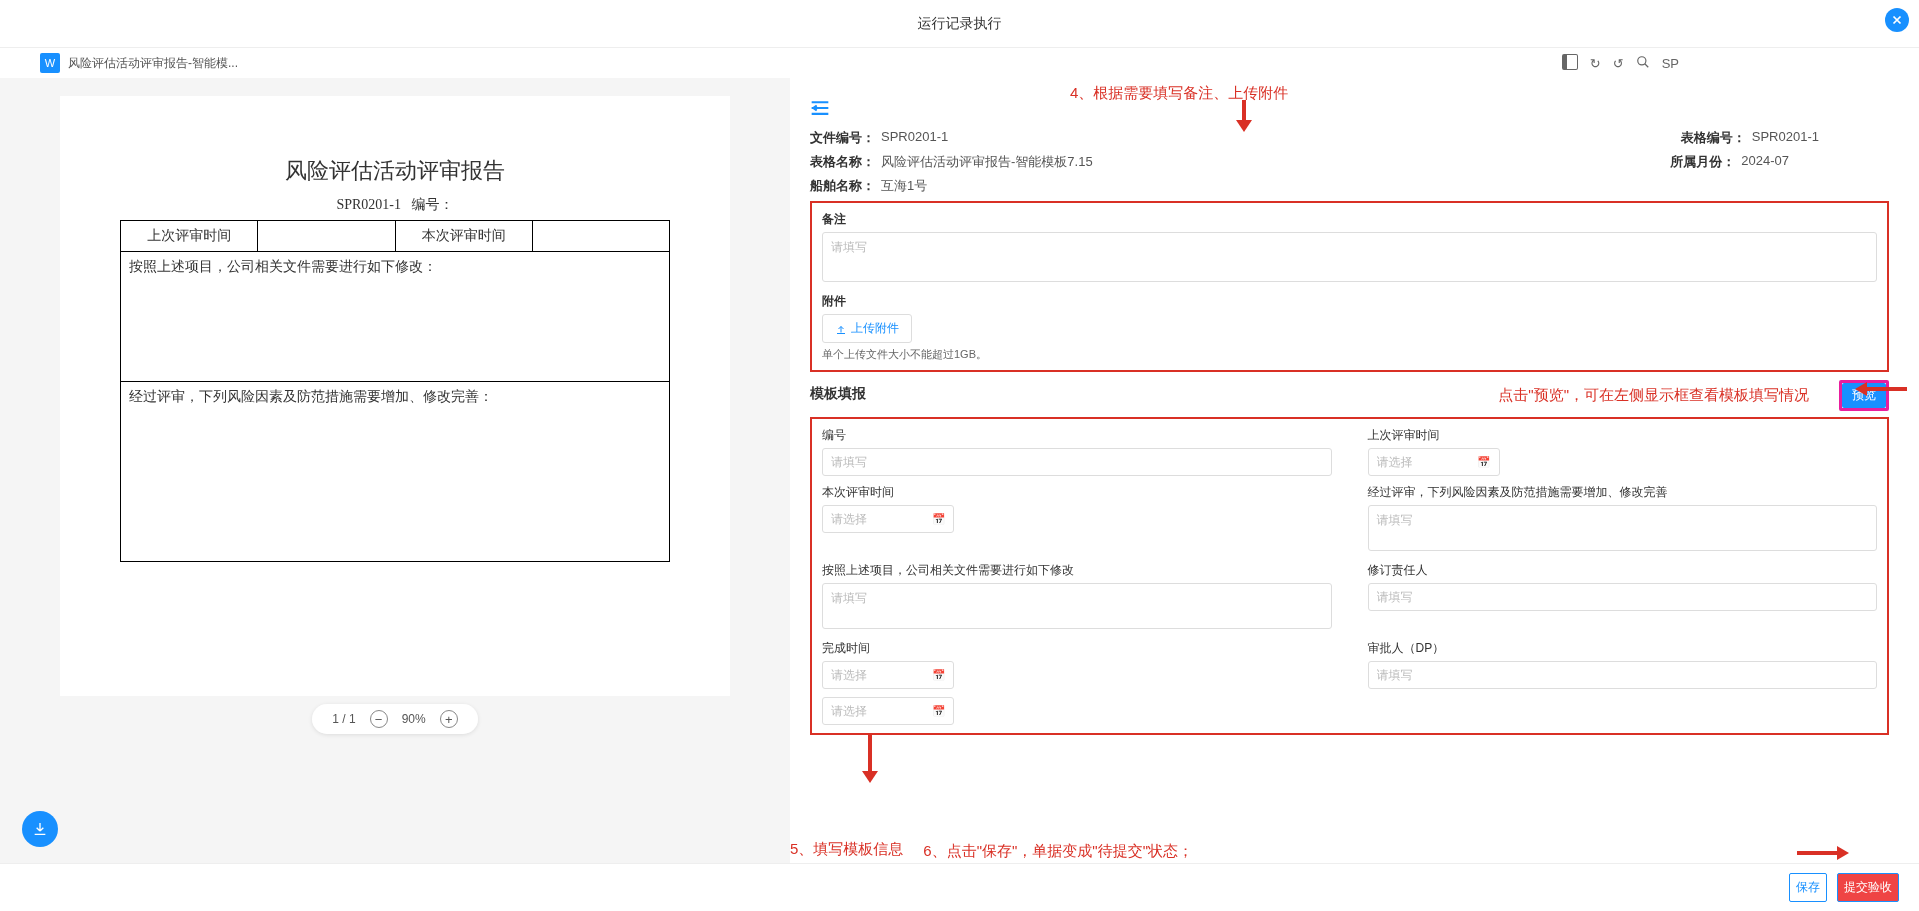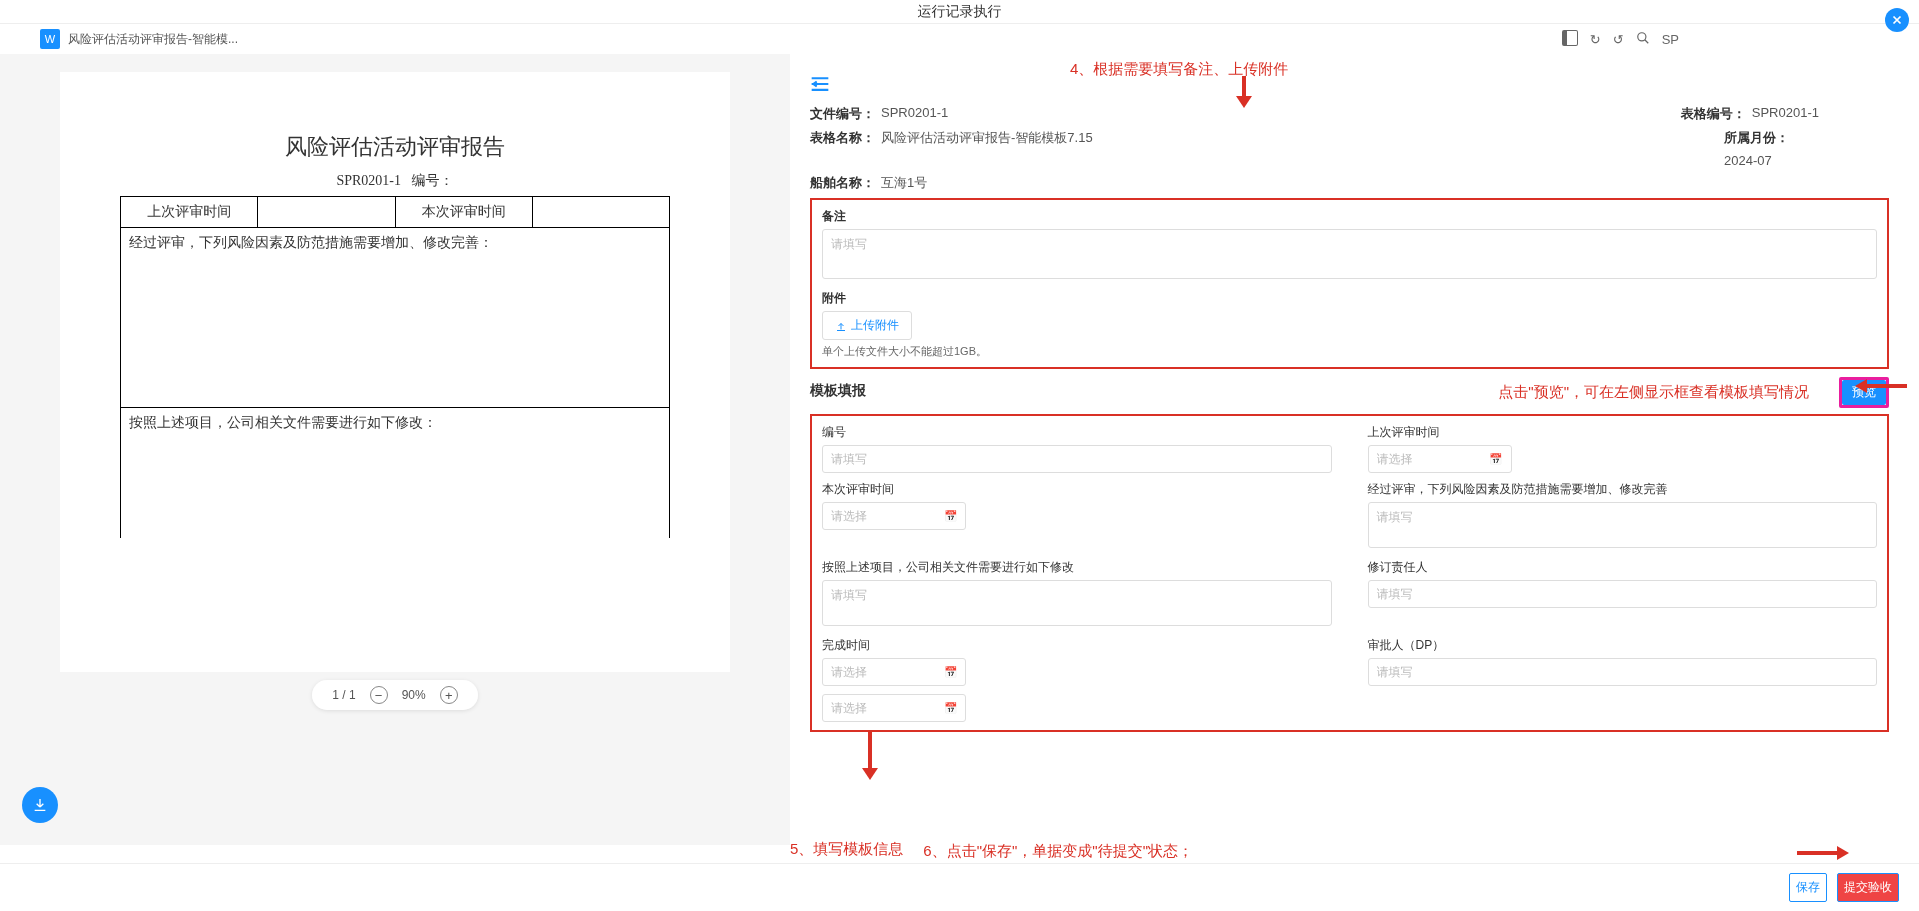--- a/index.html
+++ b/index.html
@@ -1,18 +1,18 @@
 <!DOCTYPE html>
 <html><head>
   <meta charset="utf-8">
   <style>
     * { box-sizing: border-box; margin: 0; padding: 0; }
     body { font-family: "Microsoft YaHei", Arial, sans-serif; font-size: 13px; color: #333; background: #fff; overflow: hidden; }
     
-    .header { height: 24px; display: flex; align-items: center; justify-content: center; position: relative; border-bottom: 1px solid #eee; }
+    .header { height: 48px; display: flex; align-items: center; justify-content: center; position: relative; border-bottom: 1px solid #eee; }
     .header-title { font-size: 14px; color: #333; }
     .close-btn { position: absolute; right: 10px; top: 8px; width: 24px; height: 24px; border-radius: 50%; background: #1890ff; color: #fff; display: flex; align-items: center; justify-content: center; cursor: pointer; font-size: 14px; }
     
     .toolbar { height: 30px; display: flex; align-items: center; padding: 0 40px 0 40px; gap: 8px; }
     .toolbar .doc-icon { width: 20px; height: 20px; background: #1890ff; color: #fff; display: flex; align-items: center; justify-content: center; font-size: 11px; border-radius: 2px; }
     .toolbar .doc-title { font-size: 12px; color: #555; flex: 1; }
     .toolbar .toolbar-icons { display: flex; gap: 12px; color: #666; font-size: 13px; align-items: center; margin-right: 200px; }
     .toolbar .toolbar-icons span { cursor: pointer; }
     
     .main { display: flex; height: calc(100vh - 120px); }
@@ -68,21 +68,21 @@
     .upload-btn { border: 1px solid #ddd; border-radius: 3px; padding: 5px 12px; font-size: 12px; color: #1890ff; background: #fff; cursor: pointer; display: inline-flex; align-items: center; gap: 4px; }
     .upload-note { font-size: 11px; color: #666; margin-top: 4px; }
     
     .preview-section-header { display: flex; align-items: center; margin-bottom: 6px; position: relative; }
     .preview-btn { background: #1890ff; color: #fff; border: none; padding: 4px 10px; font-size: 12px; cursor: pointer; border-radius: 2px; }
     
     .form-grid { display: grid; grid-template-columns: 1fr 1fr; gap: 8px 36px; }
     .form-field .fld-label { font-size: 12px; color: #333; margin-bottom: 4px; }
     .form-field input, .form-field textarea { width: 100%; border: 1px solid #ddd; border-radius: 3px; padding: 6px 8px; font-size: 12px; color: #333; font-family: inherit; }
     .form-field input::placeholder, .form-field textarea::placeholder { color: #bbb; }
-    .form-field .date-wrap { position: relative; width: 144px; }
+    .form-field .date-wrap { position: relative; width: 132px; }
     .form-field .date-wrap input { padding-right: 26px; }
     .form-field .date-wrap .cal { position: absolute; right: 8px; top: 50%; transform: translateY(-50%); color: #bbb; font-size: 11px; }
     .form-field textarea.tall { min-height: 46px; resize: none; }
     
     .footer { position: fixed; bottom: 0; left: 0; right: 0; height: 48px; background: #fff; border-top: 1px solid #eee; display: flex; align-items: center; justify-content: flex-end; padding: 0 20px; gap: 10px; }
     .footer .btn { border: 1px solid #1890ff; background: #fff; color: #1890ff; padding: 5px 6px; font-size: 12px; cursor: pointer; border-radius: 2px; }
     .footer .btn-primary { background: #ef4444; color: #fff; }
     
     .bottom-annotations { position: fixed; bottom: 4px; left: 790px; right: 130px; display: flex; align-items: flex-start; gap: 20px; }
     .arrow-row { position: absolute; }
@@ -128,25 +128,25 @@
         <span>SPR0201-1</span>&nbsp;&nbsp;&nbsp;<span>编号：</span>
       </div>
       <table class="preview-table">
         <tbody>
             <tr class="time-row">
           <td style="width:25%">上次评审时间</td>
           <td style="width:25%"></td>
           <td style="width:25%">本次评审时间</td>
           <td style="width:25%"></td>
         </tr>
+        <tr class="tall-row" style="height:130px">
+          <td colspan="4" style="height:130px;border-bottom:none;">按照上述项目，公司相关文件需要进行如下修改：</td>
+        </tr>
         <tr class="tall-row">
           <td colspan="4">经过评审，下列风险因素及防范措施需要增加、修改完善：</td>
-        </tr>
-        <tr class="tall-row" style="height:130px">
-          <td colspan="4" style="height:130px;border-bottom:none;">按照上述项目，公司相关文件需要进行如下修改：</td>
         </tr>
       </tbody>
         </table>
     </div>
     <div class="pdf-controls">
       <span>1  /  1</span>
       <span class="ctrl-btn">−</span>
       <span>90%</span>
       <span class="ctrl-btn">+</span>
     </div>
@@ -176,21 +176,21 @@
       <div class="info-item info-item-right" style="margin-right:70px;">
           <span class="label">表格编号：</span>
           <span class="value">SPR0201-1</span>
         </div>
     </div>
     <div class="info-row">
       <div class="info-item">
           <span class="label">表格名称：</span>
           <span class="value">风险评估活动评审报告-智能模板7.15</span>
         </div>
-      <div class="info-item info-item-right" style="margin-right:100px;flex-direction:column;">
+      <div class="info-item info-item-right" style="margin-right:100px;">
           <span class="label">所属月份：</span>
           <span class="value">2024-07</span>
         </div>
     </div>
     <div class="info-row">
       <div class="info-item">
           <span class="label">船舶名称：</span>
           <span class="value">互海1号</span>
         </div>
     </div>

